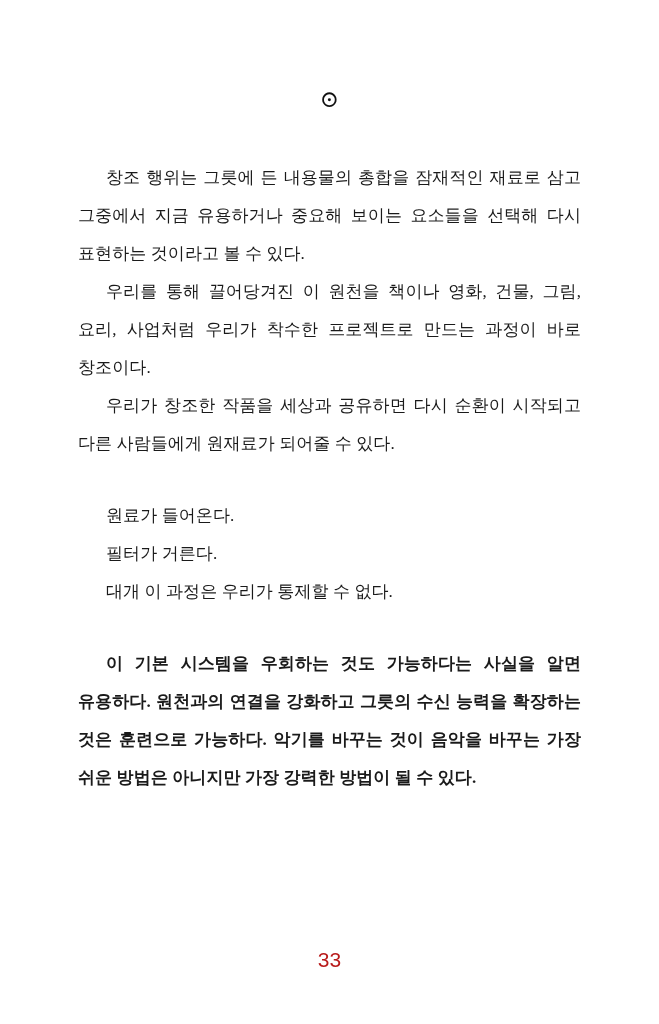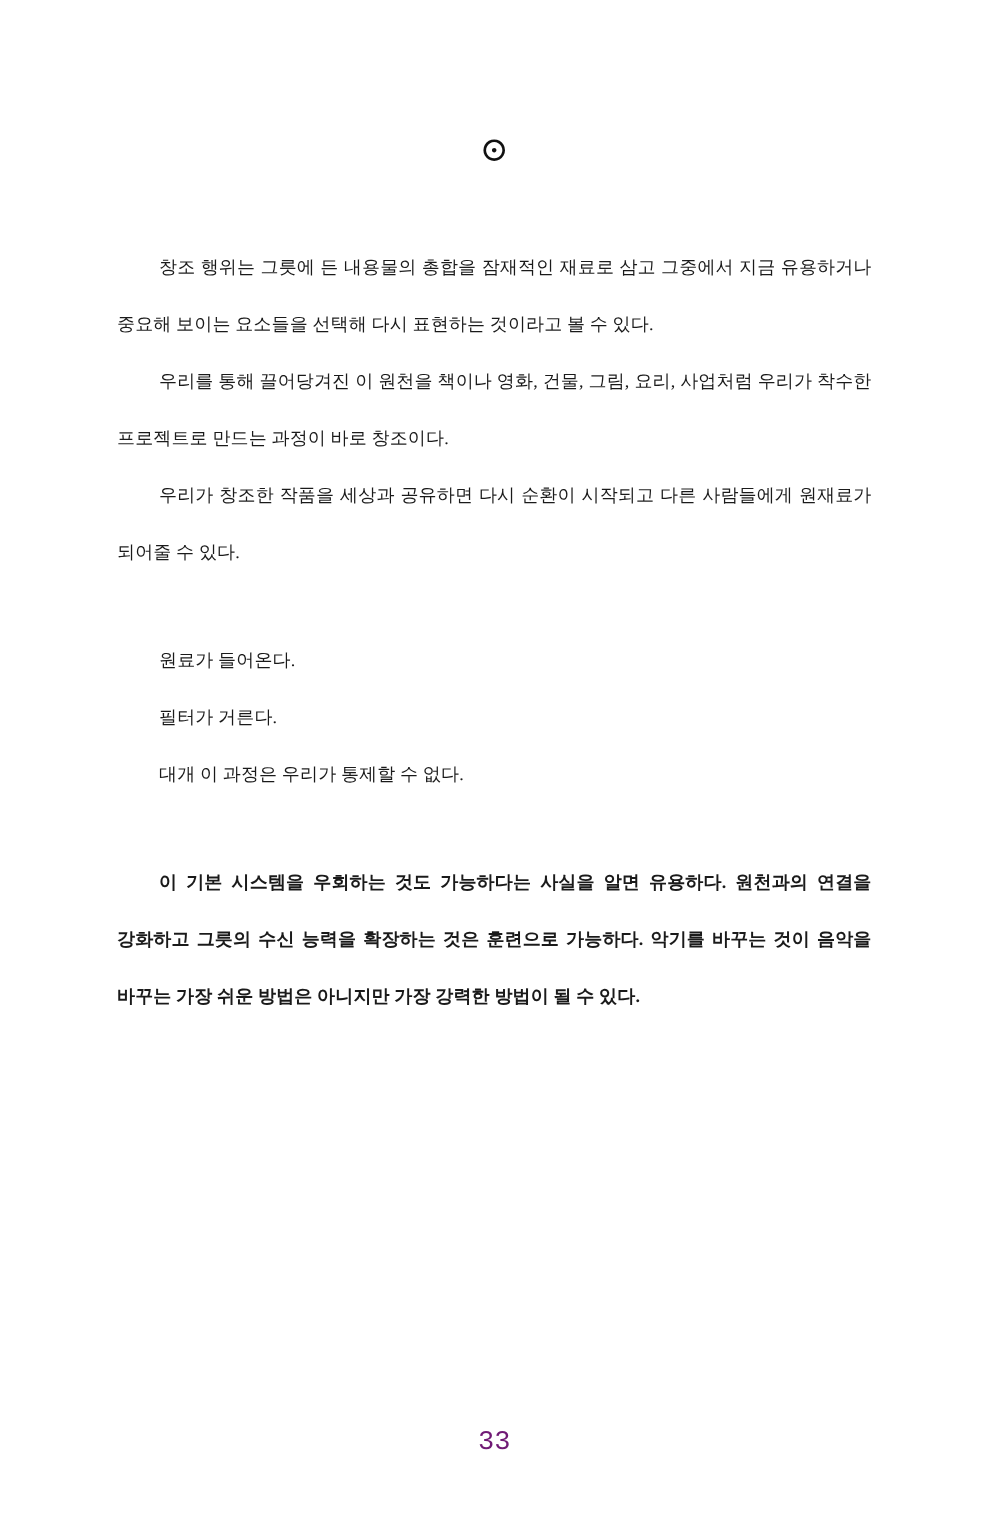--- a/index.html
+++ b/index.html
@@ -30,21 +30,21 @@
     line-height: 1;
     margin-top: 88px;
     color: #111;
     letter-spacing: 0;
   }
   .content {
     margin-top: 48px;
   }
   p {
     margin: 0;
-    font-size: 12px;
+    font-size: 17px;
     line-height: 38px;
     text-align: justify;
     text-justify: inter-character;
     word-break: keep-all;
     letter-spacing: 0.1px;
   }
   p.indent {
     text-indent: 28px;
   }
   .block-lines {
@@ -57,23 +57,23 @@
   .closing {
     margin-top: 34px;
     font-weight: bold;
   }
   .page-number {
     position: absolute;
     left: 0;
     right: 0;
     bottom: 52px;
     text-align: center;
-    font-size: 18px;
-    font-family: Liberation Mono, monospace;
-    color: #701a75;
+    font-size: 21px;
+    font-family: Liberation Sans, sans-serif;
+    color: #b91c1c;
   }
 </style>
 </head>
 <body>
 
 <div class="page">
 
   <div class="ornament">⊙</div>
 
   <div class="content">

